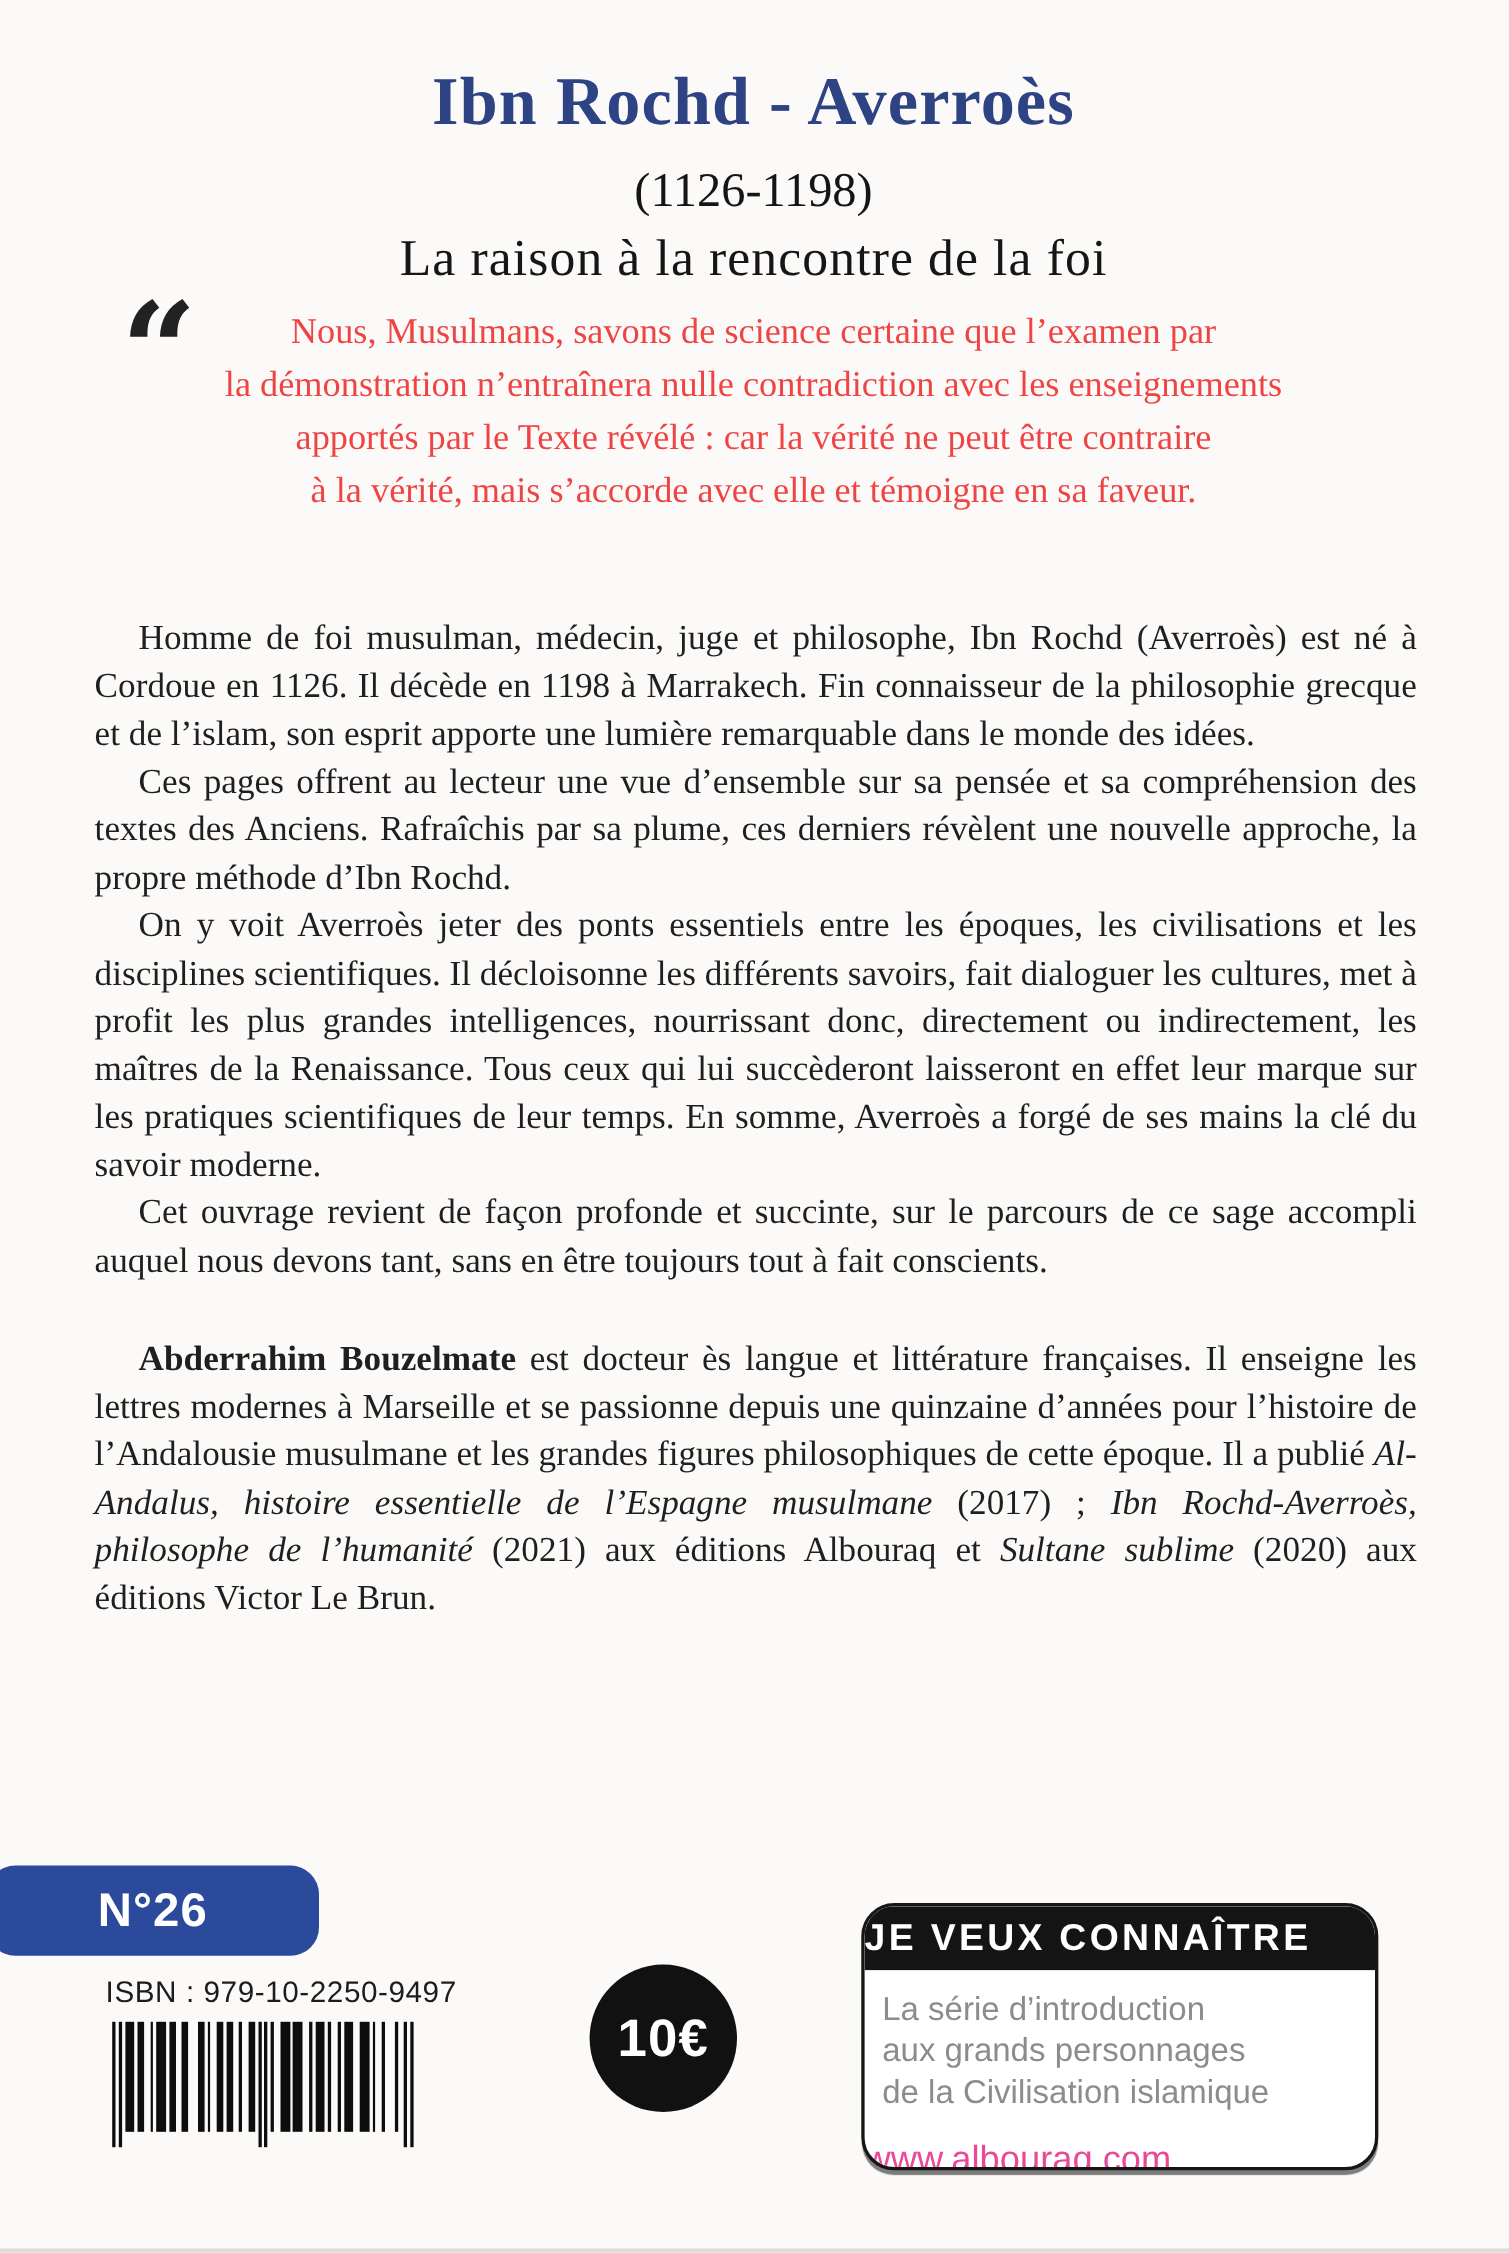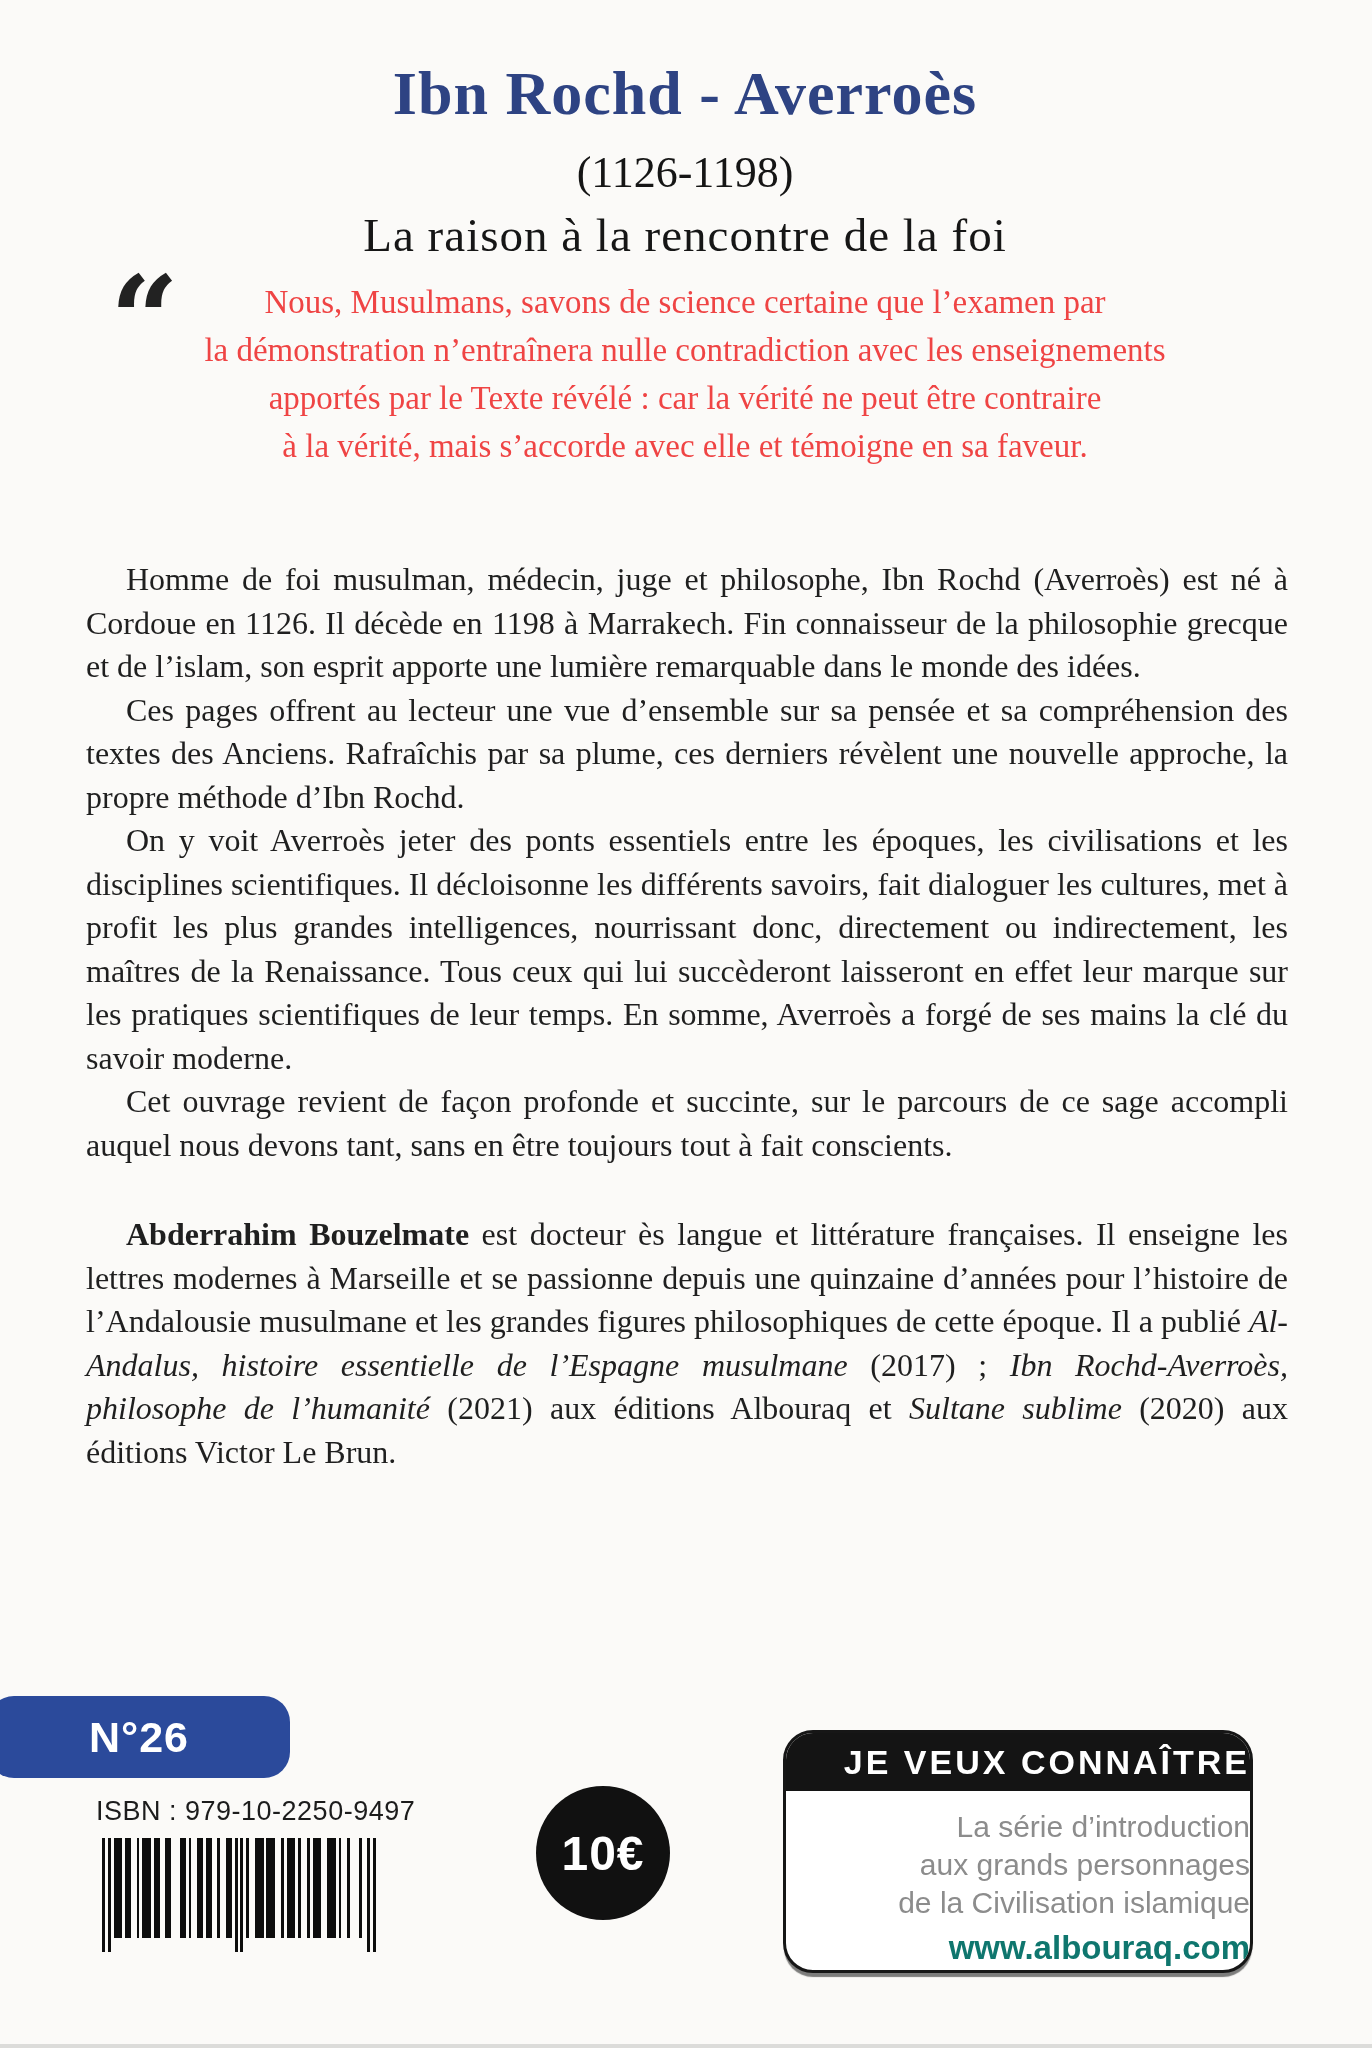--- a/index.html
+++ b/index.html
@@ -80,30 +80,30 @@
     font-weight:bold;font-size:48px;letter-spacing:1px;
   }
   .promo{
     position:absolute;left:783px;top:1730px;
     width:470px;height:243px;
     background:#ffffff;
     border:3px solid #161616;border-radius:30px;
     overflow:hidden;box-sizing:border-box;
     box-shadow:0 5px 1px -1px rgba(20,20,20,0.55);
     font-family:"Liberation Sans",sans-serif;
-    text-align:right;
+    text-align:left;
   }
   .promo-head{
     background:#141414;color:#ffffff;
     height:58px;line-height:58px;
     font-weight:bold;font-size:34px;letter-spacing:3px;
   }
   .promo-body{padding-top:17px;}
   .promo-line{font-size:30px;line-height:38px;color:#8c8c8c;padding-left:16px;}
-  .promo-url{margin-top:7px;font-size:33px;font-weight:bold;color:#0f766e;}
+  .promo-url{margin-top:22px;font-size:33px;font-weight:normal;color:#ec4899;}
 
   .photo-edge{
     position:absolute;left:0;right:0;bottom:0;height:4px;
     background:#dcdcda;
   }
 </style>
 </head>
 <body>
 
 <div class="page">

